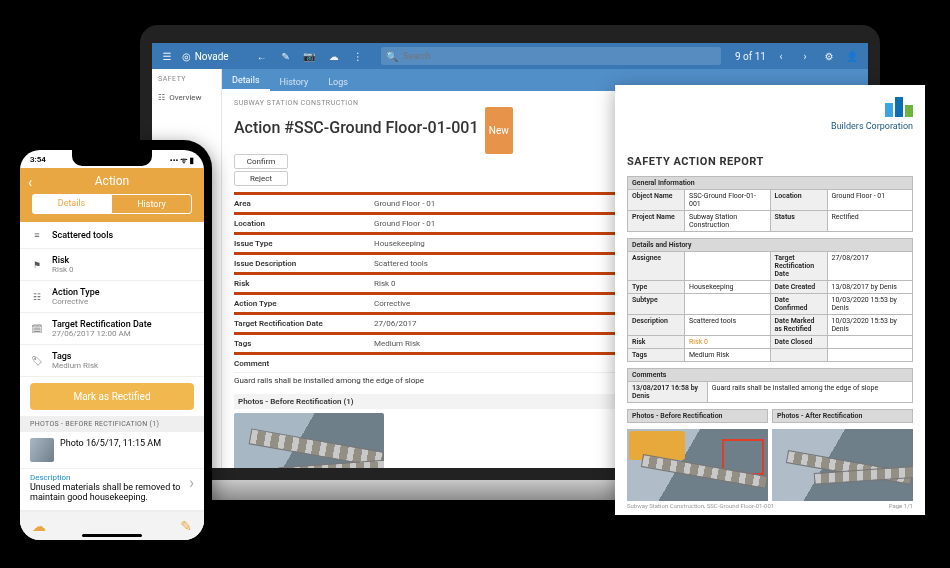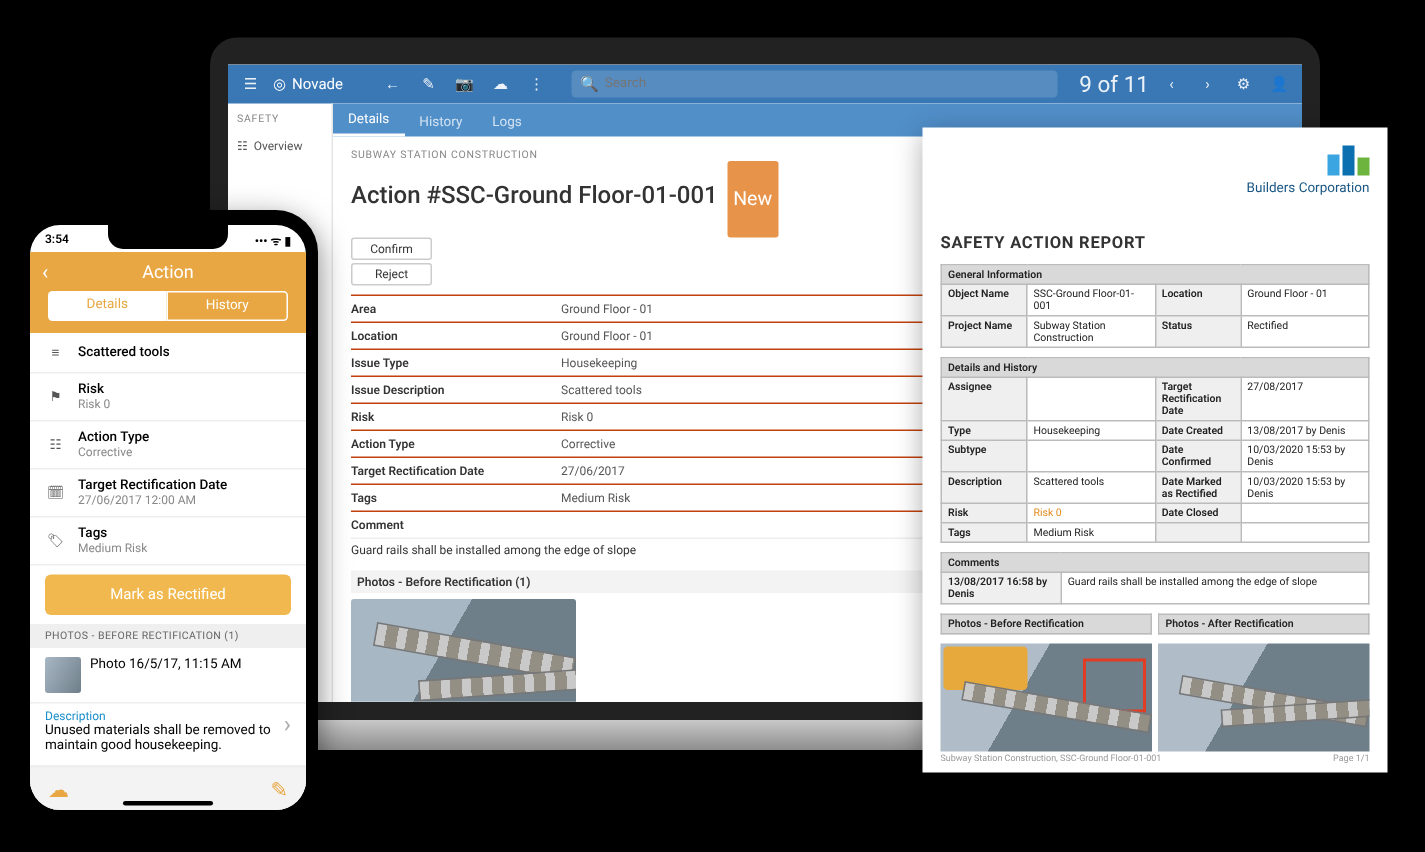--- a/index.html
+++ b/index.html
@@ -9,40 +9,40 @@
   .laptop { position: absolute; left: 130px; top: 25px; width: 760px; height: 490px; }
   .laptop-screen { width: 740px; height: 455px; margin: 0 auto; border: 12px solid #222; border-top-width: 18px; border-radius: 18px 18px 0 0; background: #fff; overflow: hidden; position: relative; }
   .laptop-base { width: 760px; height: 20px; background: linear-gradient(#c8c8c8,#8e8e8e); border-radius: 0 0 30px 30px / 0 0 12px 12px; }
 
   
   .lap-topbar { height: 26px; background: #3a78b5; display: flex; align-items: center; color: #fff; font-size: 10px; padding: 0 6px; gap: 6px; }
   .lap-topbar .brand { display: flex; align-items: center; gap: 4px; }
   .lap-topbar .icon-btn { width: 18px; height: 18px; display: inline-flex; align-items: center; justify-content: center; color: #fff; opacity: .9; }
   .lap-topbar .search { flex: 1; display: flex; align-items: center; gap: 4px; background: rgba(255,255,255,.15); border-radius: 3px; height: 18px; padding: 0 6px; margin: 0 8px; }
   .lap-topbar .search input { background: transparent; border: 0; color: #fff; font-size: 9px; outline: none; width: 100%; }
-  .lap-topbar .pager { font-size: 15px; opacity: .9; text-align: right; }
+  .lap-topbar .pager { font-size: 10px; opacity: .9; text-align: right; }
 
   .lap-body { display: flex; height: calc(100% - 26px); }
   .lap-side { width: 70px; border-right: 1px solid #e5e5e5; font-size: 8px; color: #555; }
   .lap-side .side-head { padding: 6px; color: #888; font-size: 7px; letter-spacing: .5px; }
   .lap-side .side-item { display: flex; align-items: center; gap: 4px; padding: 4px 6px; }
 
   .lap-main { flex: 1; display: flex; flex-direction: column; overflow: hidden; }
   .lap-tabs { height: 22px; background: #518fc9; display: flex; align-items: flex-end; font-size: 9px; color: #fff; }
   .lap-tabs .tab { padding: 4px 10px; opacity: .75; }
   .lap-tabs .tab.active { opacity: 1; border-bottom: 2px solid #fff; }
 
   .lap-content { flex: 1; overflow: auto; padding: 8px 12px; font-size: 9px; color: #333; }
   .proj { font-size: 7px; color: #888; letter-spacing: .5px; }
   .action-title { font-size: 16px; font-weight: 500; margin: 2px 0 6px; }
-  .badge-new { display: inline-block; background: #e8934a; color: #fff; font-size: 13px; padding: 18px 4px; border-radius: 2px; vertical-align: middle; margin-left: 4px; }
+  .badge-new { display: inline-block; background: #e8934a; color: #fff; font-size: 10px; padding: 18px 4px; border-radius: 2px; vertical-align: middle; margin-left: 4px; }
   .btns { margin-bottom: 6px; }
   .lap-btn { display: block; width: 54px; font-size: 8px; border: 1px solid #ccc; background: #fff; padding: 2px 0; margin-bottom: 2px; border-radius: 2px; text-align: center; }
 
-  .field-row { display: flex; border-top: 1px solid #c2410c; padding: 4px 0; }
+  .field-row { display: flex; border-top: 3px solid #c2410c; padding: 4px 0; }
   .field-row .lbl { width: 140px; font-weight: 600; font-size: 8px; }
   .field-row .val { flex: 1; font-size: 8px; color: #555; }
   .link { color: #2a6db8; }
 
   .section-hdr { background: #f3f3f3; font-weight: 600; font-size: 8px; padding: 3px 4px; margin-top: 6px; }
   .comment-row { display: flex; justify-content: space-between; border-top: 1px solid #eee; padding: 3px 0; font-size: 8px; }
   .comment-row .txt { flex: 1; }
   .comment-row .meta { color: #888; margin-left: 8px; }
 
   .photo-thumb { height: 90px; width: 150px; margin: 4px 0; border-radius: 2px; background: linear-gradient(120deg,#a8b7c4 0 40%, #6f7f8a 40% 100%); position: relative; overflow: hidden; }

